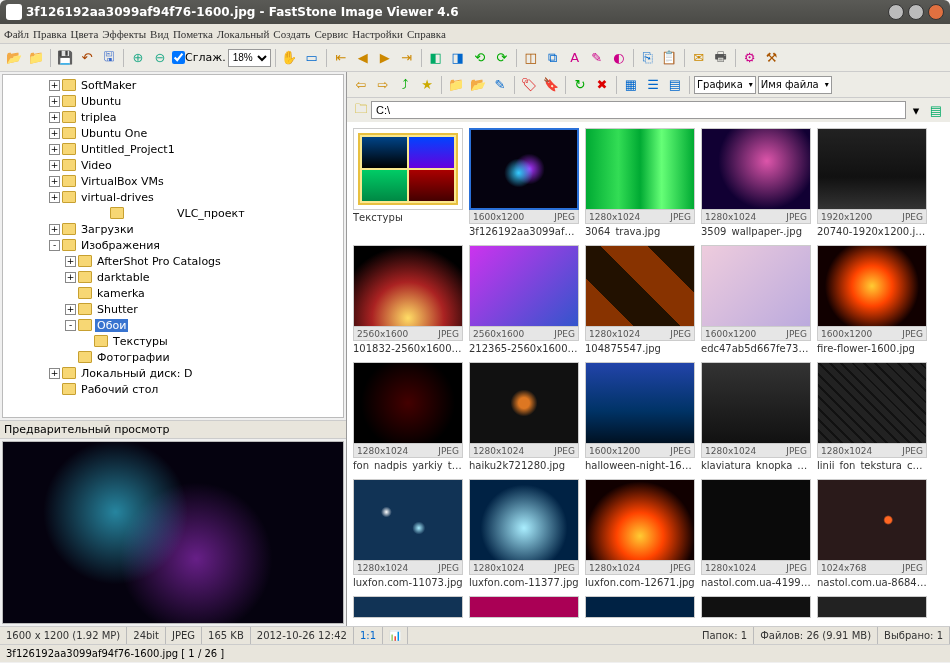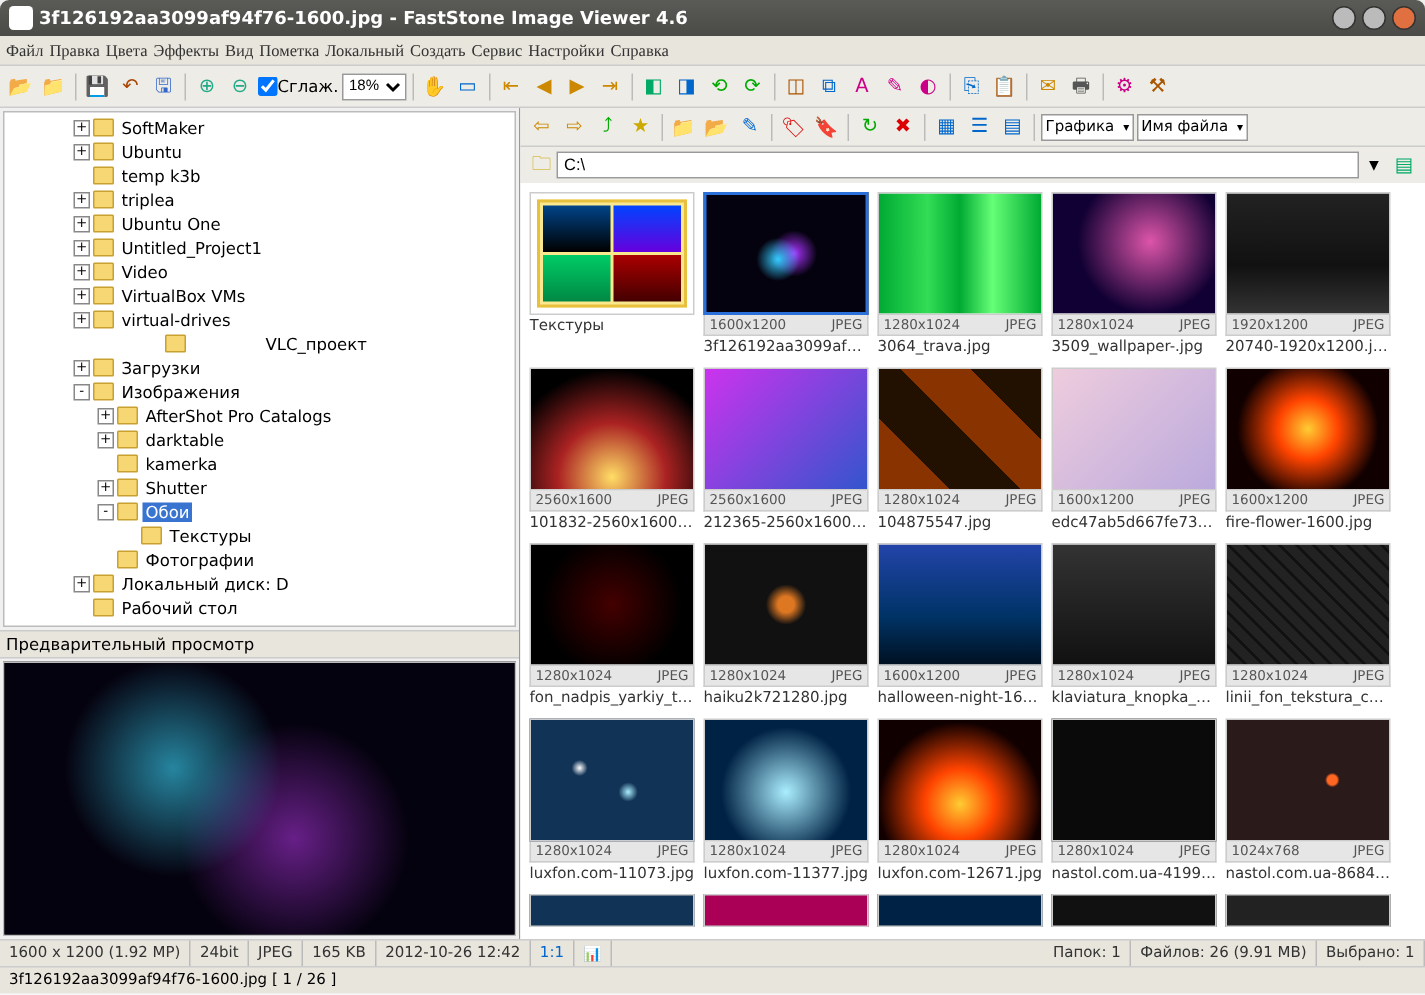--- a/index.html
+++ b/index.html
@@ -134,25 +134,20 @@
     <div class="tree" id="tree">
         <div class="tree-node" style="padding-left: 44px;">
           <span class="tw">+</span>
           <span class="fold"></span>
           <span class="lbl">SoftMaker</span>
         </div>
         <div class="tree-node" style="padding-left: 44px;">
           <span class="tw">+</span>
           <span class="fold"></span>
           <span class="lbl">Ubuntu</span>
-        </div>
-        <div class="tree-node" style="padding-left: 44px;">
-          <span class="tw" style="visibility: hidden;"></span>
-          <span class="fold"></span>
-          <span class="lbl">temp k3b</span>
         </div>
         <div class="tree-node" style="padding-left: 44px;">
           <span class="tw">+</span>
           <span class="fold"></span>
           <span class="lbl">triplea</span>
         </div>
         <div class="tree-node" style="padding-left: 44px;">
           <span class="tw">+</span>
           <span class="fold"></span>
           <span class="lbl">Ubuntu One</span>

